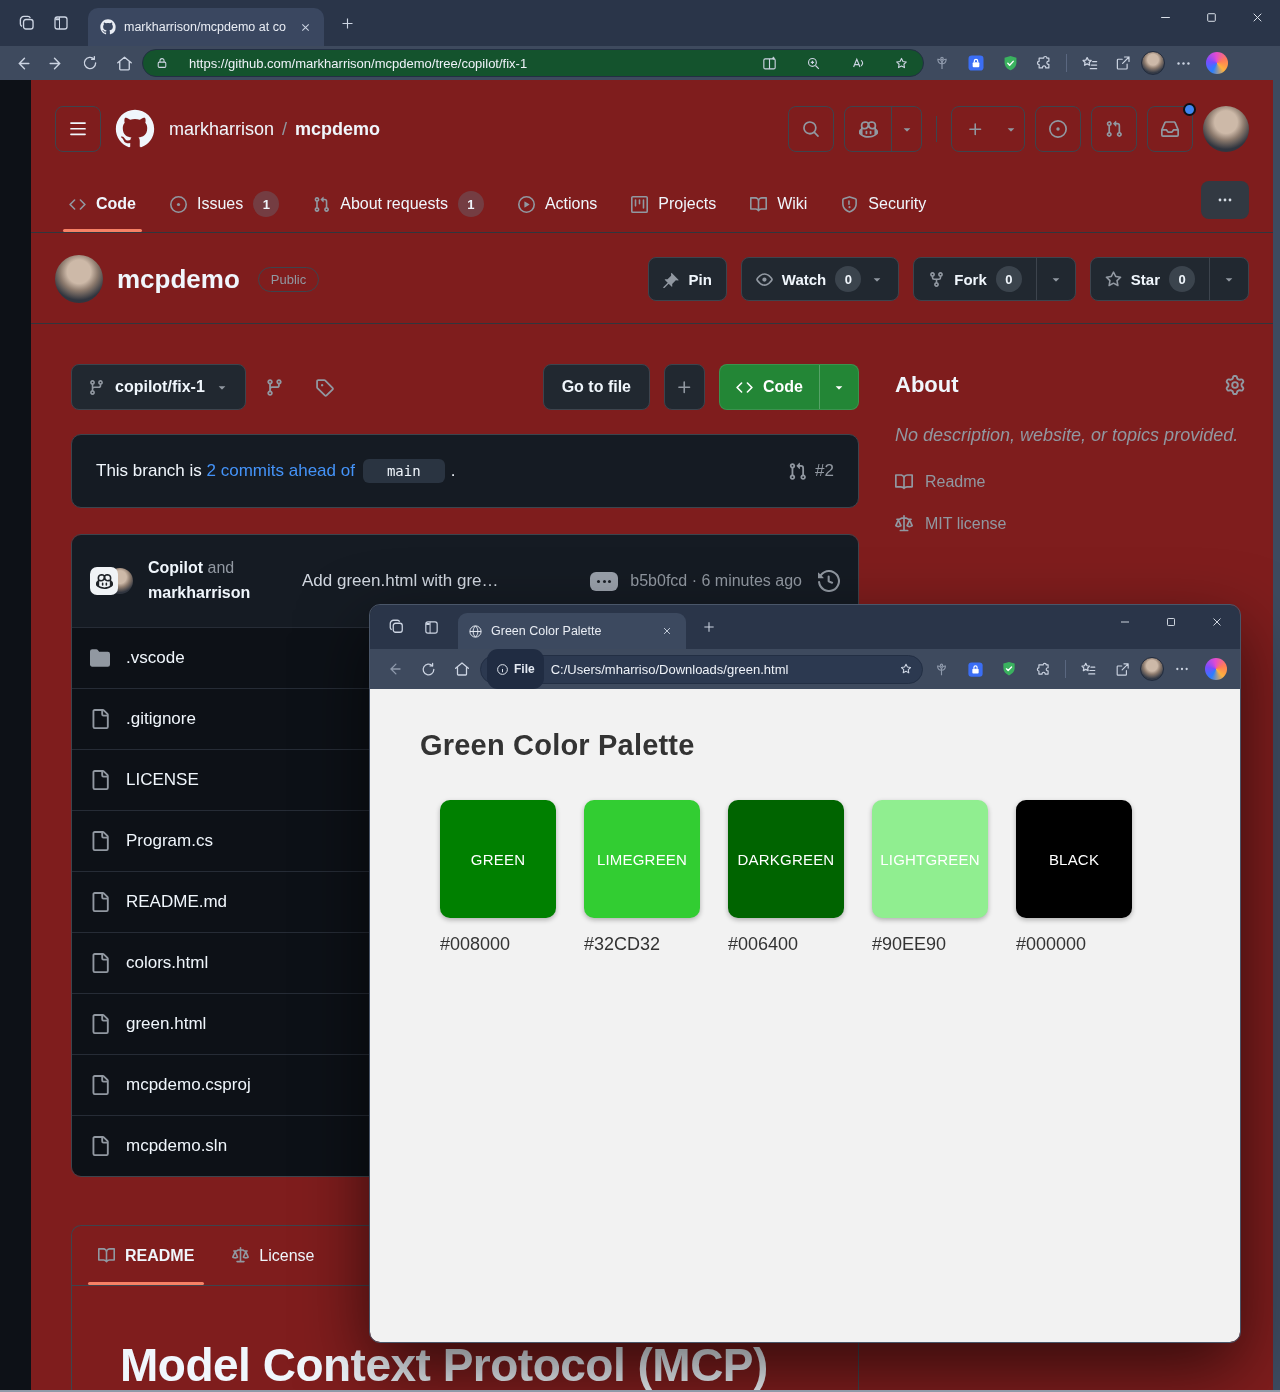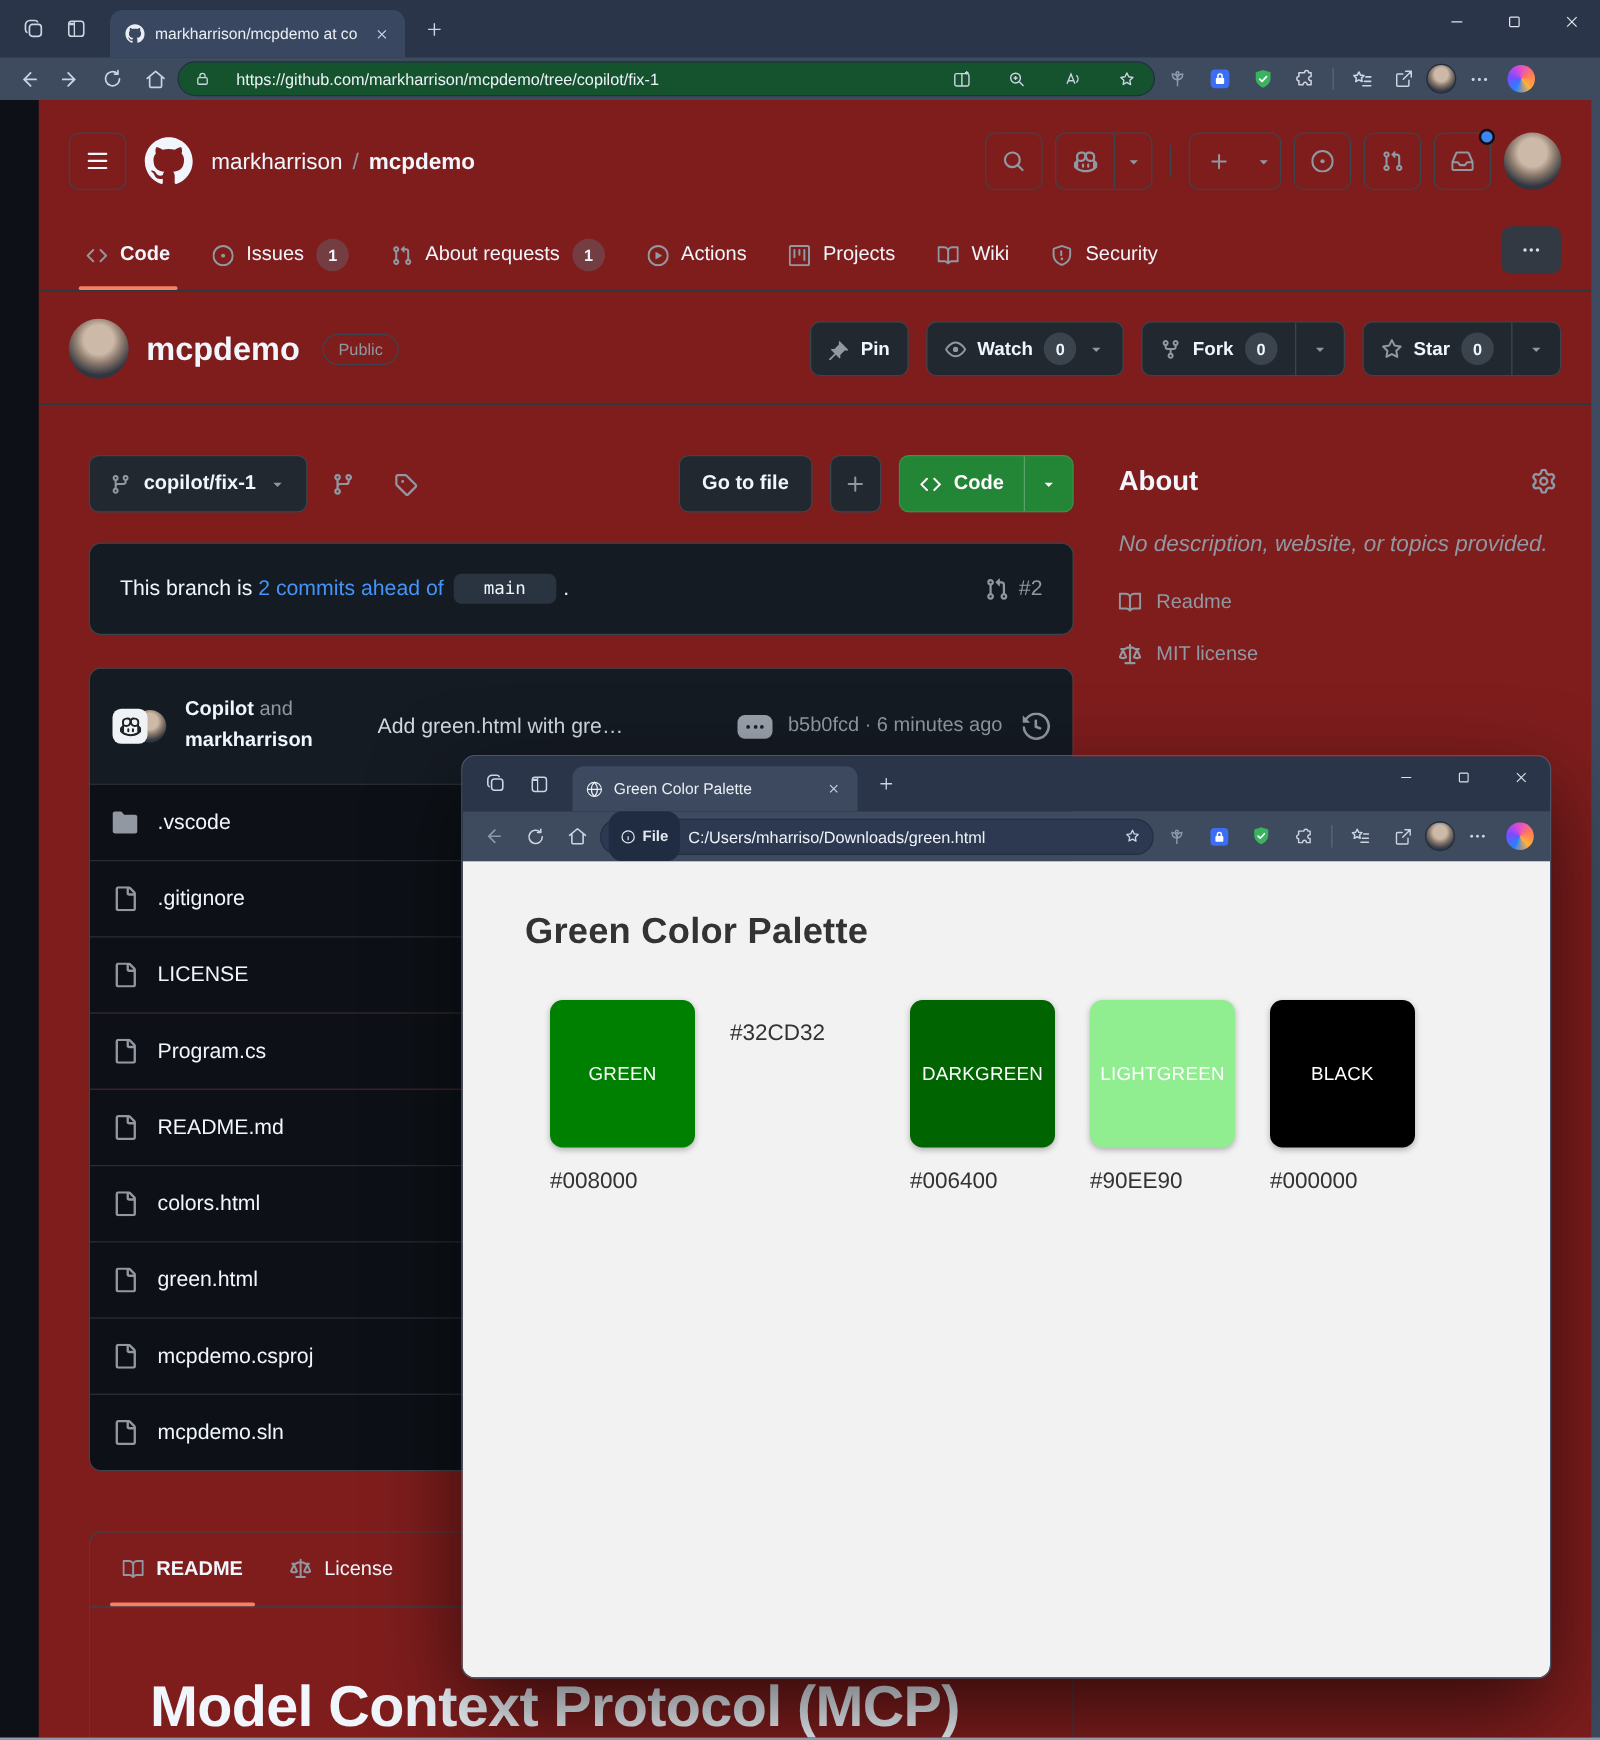--- a/index.html
+++ b/index.html
@@ -837,20 +837,23 @@
     <div class="swatches">
 
         <div class="sw">
           <div class="sw-box" style="background: rgb(0, 128, 0);">
             <span class="sw-name">GREEN</span>
           </div>
           <div class="sw-hex">#008000</div>
         </div>
 
         <div class="sw">
+          <div class="sw-box" style="background: rgb(50, 205, 50);">
+            <span class="sw-name">LIMEGREEN</span>
+          </div>
           <div class="sw-hex">#32CD32</div>
         </div>
 
         <div class="sw">
           <div class="sw-box" style="background: rgb(0, 100, 0);">
             <span class="sw-name">DARKGREEN</span>
           </div>
           <div class="sw-hex">#006400</div>
         </div>
 

